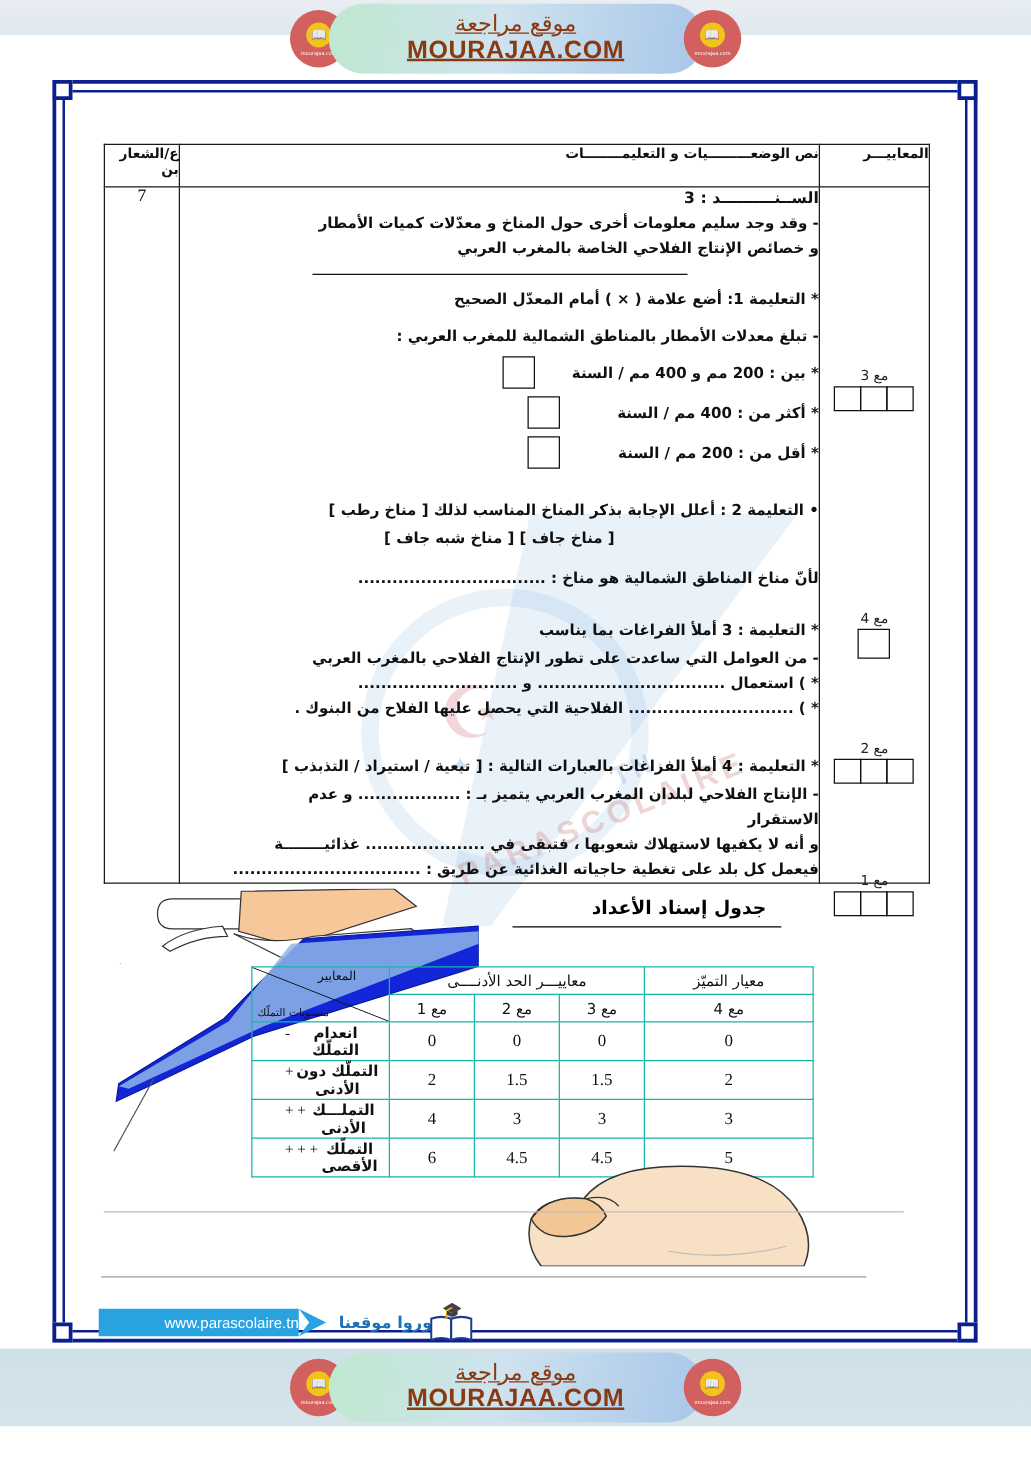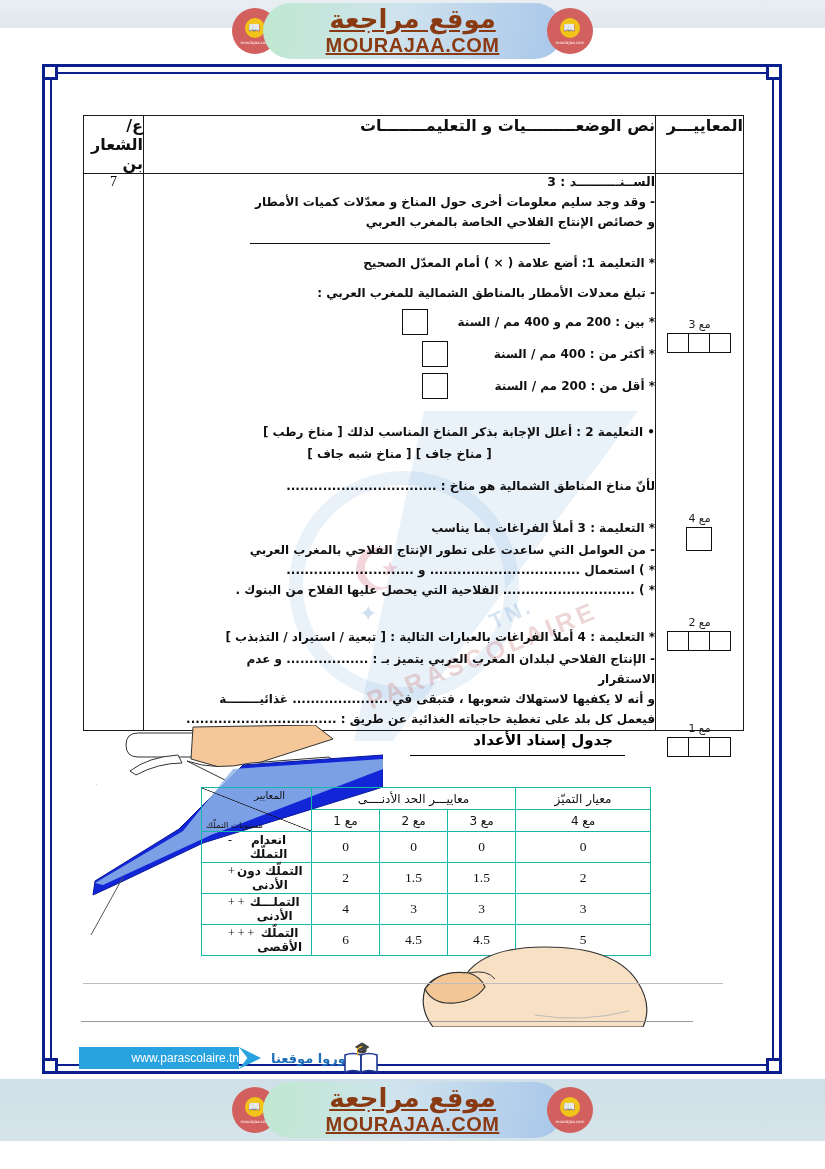--- a/index.html
+++ b/index.html
@@ -22,21 +22,21 @@
   .promo.bottom { top: 1079px; height: 62px;
     background: linear-gradient(180deg,#cfe0e8 0%, #d6e4ea 100%); }
   .promo-pill {
     position: relative;
     width: 300px; height: 56px; border-radius: 28px;
     background: linear-gradient(100deg,#bfe8cf 0%, #cfe3ee 45%, #a8c6ea 100%);
     display: flex; flex-direction: column; align-items: center; justify-content: center;
   }
   .promo-ar {
     font-family: "DejaVu Sans", sans-serif;
-    font-size: 26px; font-weight: bold; color: #8a3a12;
+    font-size: 18px; font-weight: normal; color: #8a3a12;
     text-decoration: underline; line-height: 1.1;
   }
   .promo-en {
     font-family: "Liberation Sans", sans-serif;
     font-size: 20px; font-weight: bold; color: #8a3a12;
     text-decoration: underline; letter-spacing: .5px; line-height: 1.15;
   }
   .promo-badge {
     position: absolute; top: 8px; width: 46px; height: 46px; border-radius: 50%;
     background: #d2605e; display:flex; flex-direction:column;
@@ -105,21 +105,21 @@
     width: 660px; border-collapse: collapse;
     table-layout: fixed;
   }
   table.exam th, table.exam td {
     border: 1px solid #1a1a1a; padding:0; vertical-align: top;
   }
   .col-criteria { width: 88px; }
   .col-body     { width: 512px; }
   .col-mark     { width: 60px; }
 
-  .hdr { height: 34px; text-align:center; font-weight:bold; font-size:16px;
+  .hdr { height: 34px; text-align:center; font-weight:bold; font-size:11px;
          font-family:"DejaVu Sans",sans-serif; color:#111; padding:4px 2px; }
   .hdr.wide { letter-spacing: 0px; }
 
   .cell-body { padding: 8px 12px 14px 12px; position:relative; }
   .cell-mark { text-align:center; font-size:14px; font-family:"Liberation Serif",serif;
                padding-top: 192px; }
 
   
   .crit { position:relative; }
   .crit-grp { position:absolute; left:0; right:0; text-align:center; }
@@ -144,21 +144,21 @@
   .opt-row .otext { min-width: 205px; text-align:right; }
   .opt-row .obox { width:26px; height:26px; border:1.4px solid #111; margin-right:8px; }
   .opt-row.o1 .obox { margin-right: 22px; }
   .opt-row.o2 .obox { margin-right: 2px; }
   .opt-row.o3 .obox { margin-right: 2px; }
 
   .center-ar { text-align:center; }
   .dots { letter-spacing:1px; }
 
   
-  .grading-wrap { position:absolute; left:24px; top:644px; width:660px; height:280px; }
+  .grading-wrap { position:absolute; left:24px; top:630px; width:660px; height:280px; }
   .grading-title {
     position:absolute; right:130px; top:6px;
     font-family:"DejaVu Sans",sans-serif; font-weight:bold; font-size:15px;
     direction:rtl; color:#000;
   }
   .title-underline {
     position:absolute; right:118px; top:30px; width:215px; height:0;
     border-top:1.5px solid #000;
   }
   table.grade {

